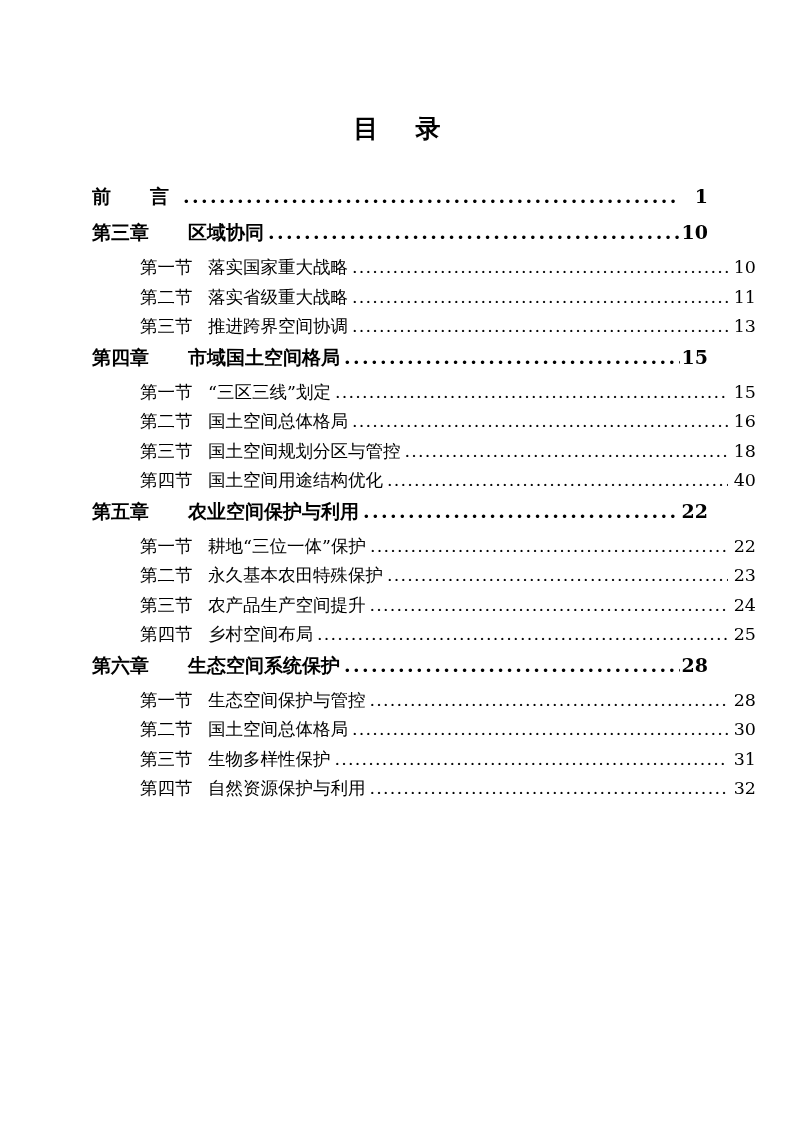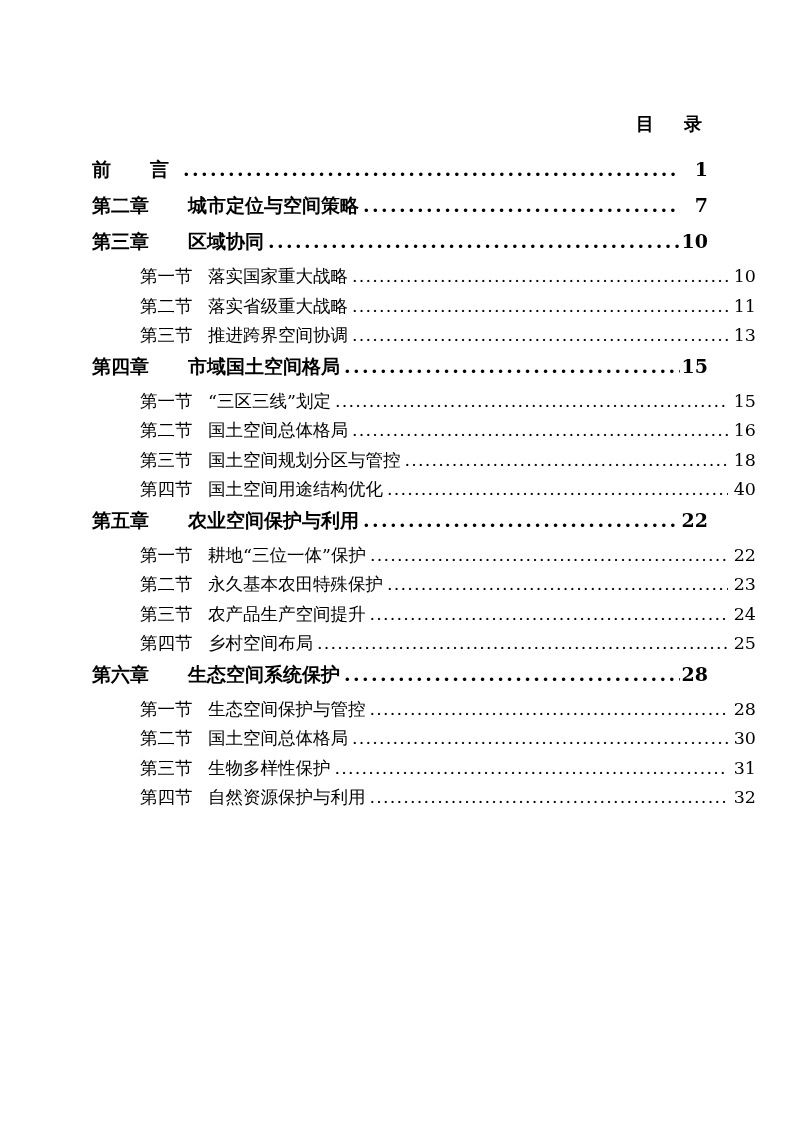--- a/index.html
+++ b/index.html
@@ -15,26 +15,26 @@
     overflow: hidden;
   }
   .page {
     position: relative;
     width: 800px;
     height: 1132px;
     box-sizing: border-box;
     padding: 0 92px;
   }
   .doc-title {
-    text-align: right;
-    font-size: 18px;
+    text-align: center;
+    font-size: 25px;
     font-weight: bold;
     letter-spacing: 6px;
     margin-top: 112px;
-    margin-bottom: 24px;
+    margin-bottom: 42px;
     font-family: "DejaVu Serif", "Liberation Serif", serif;
   }
   .toc {
     margin-top: 6px;
   }
   .toc-row {
     display: flex;
     align-items: flex-end;
     width: 100%;
     line-height: 1.0;
@@ -107,26 +107,20 @@
 
 <div class="page">
   <div class="doc-title">目　录</div>
   <div class="toc">
       <div class="toc-row lvl-preface">
         <span class="txt label">前　言</span>
         <span class="leader"></span>
         <span class="pg">1</span>
       </div>
       <div class="toc-row lvl-chapter">
-        <span class="txt num">第二章</span>
-        <span class="txt label">城市定位与空间策略</span>
-        <span class="leader"></span>
-        <span class="pg">7</span>
-      </div>
-      <div class="toc-row lvl-chapter">
         <span class="txt num">第三章</span>
         <span class="txt label">区域协同</span>
         <span class="leader"></span>
         <span class="pg">10</span>
       </div>
       <div class="toc-row lvl-section">
         <span class="txt num">第一节</span>
         <span class="txt label">落实国家重大战略</span>
         <span class="leader"></span>
         <span class="pg">10</span>

